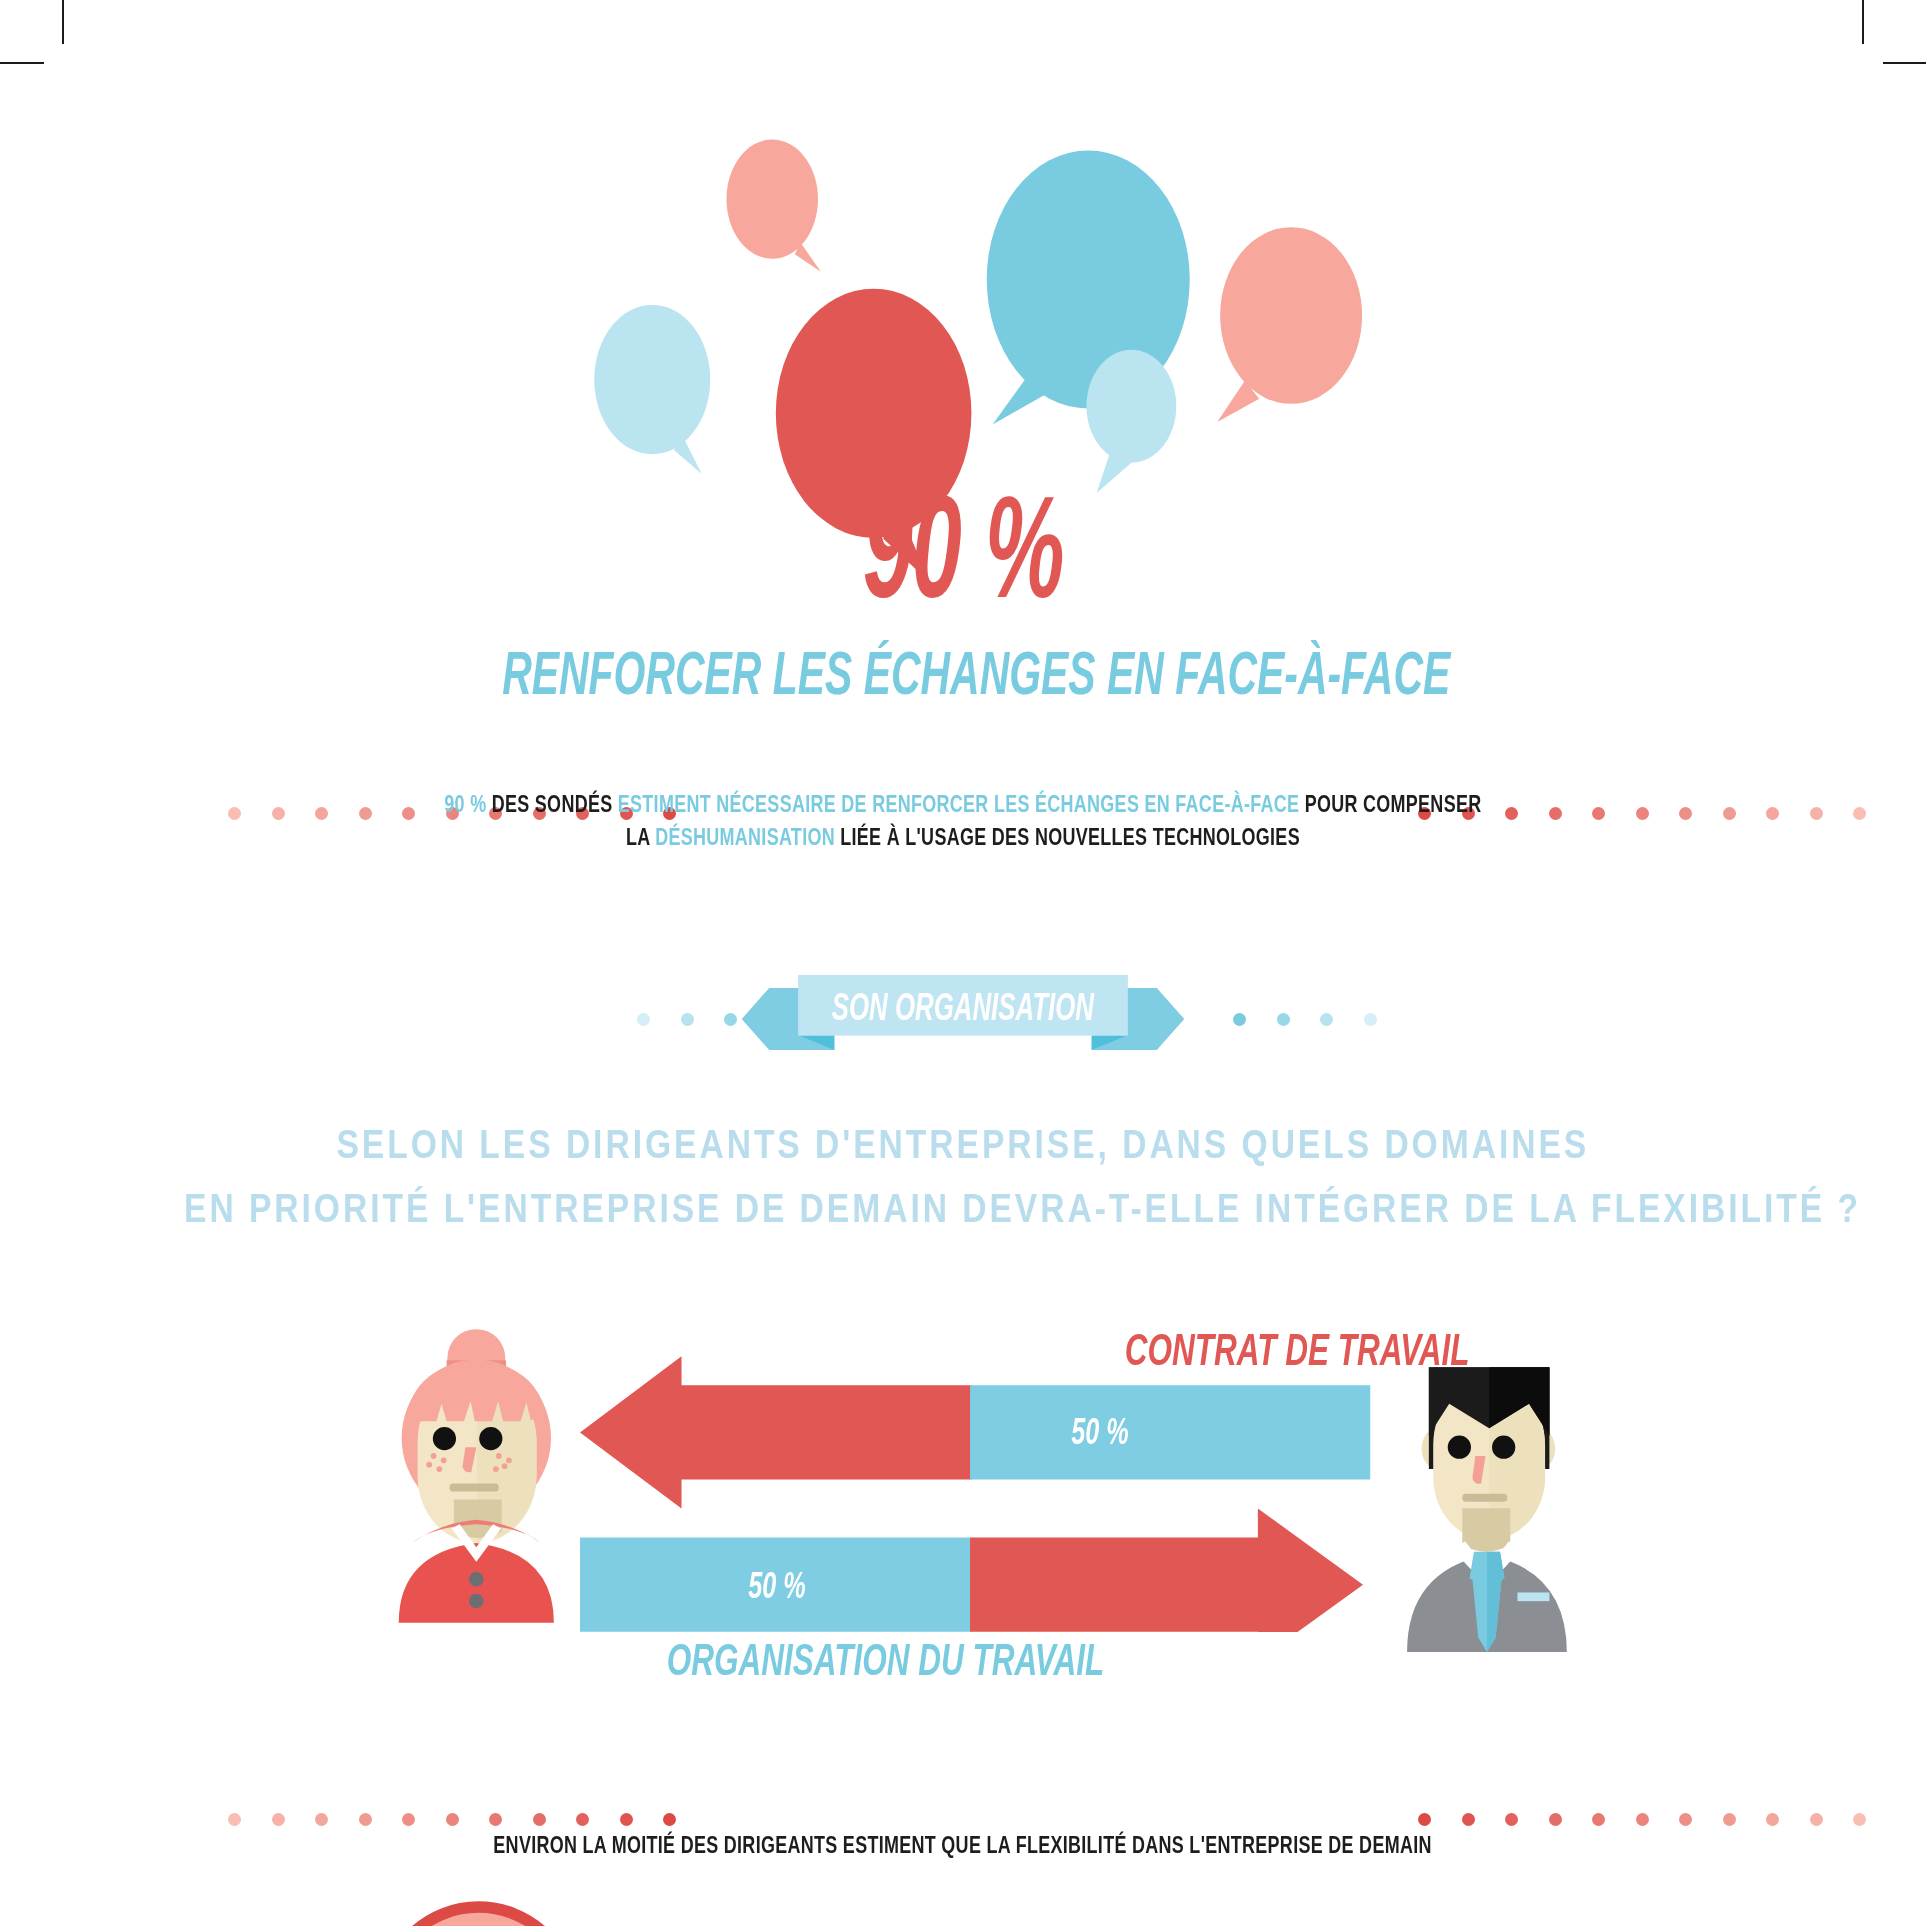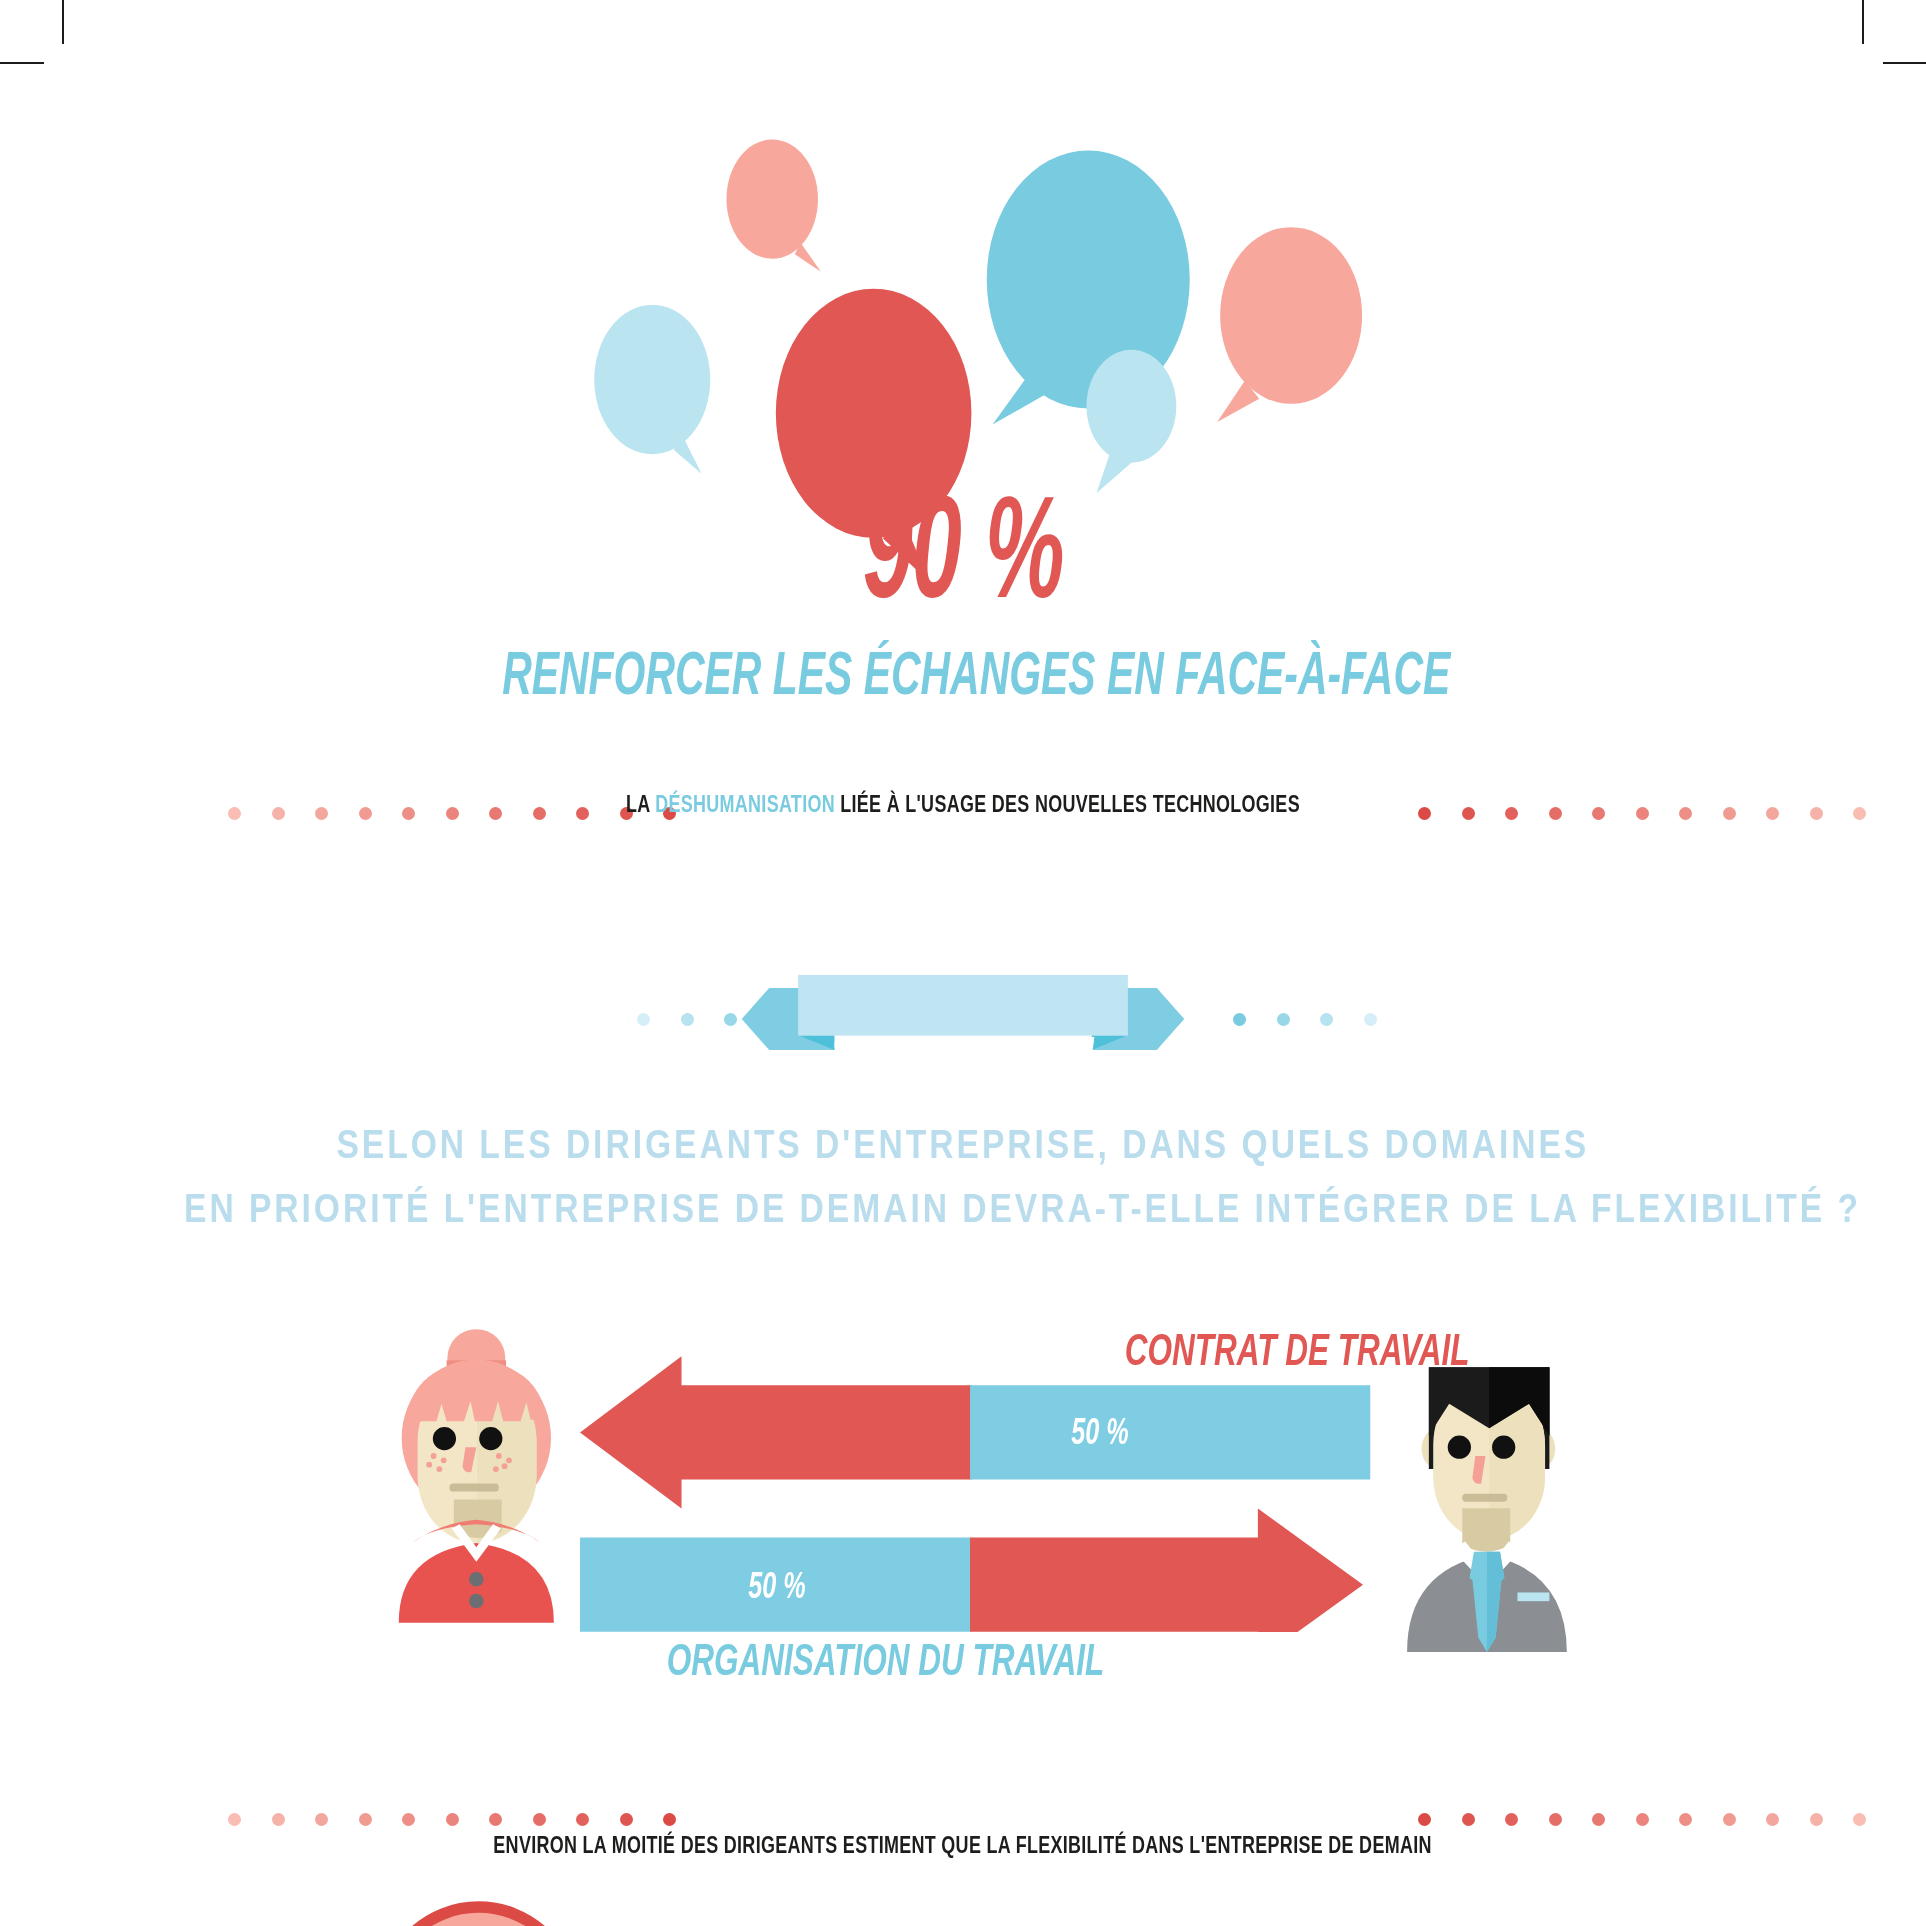--- a/index.html
+++ b/index.html
@@ -178,20 +178,21 @@
       <div class="dot" style="width: 13px; height: 13px; margin-right: 30.5px; background: rgb(232, 120, 114);"></div>
       <div class="dot" style="width: 13px; height: 13px; margin-right: 30.5px; background: rgb(235, 132, 125);"></div>
       <div class="dot" style="width: 13px; height: 13px; margin-right: 30.5px; background: rgb(237, 143, 135);"></div>
       <div class="dot" style="width: 13px; height: 13px; margin-right: 30.5px; background: rgb(240, 155, 146);"></div>
       <div class="dot" style="width: 13px; height: 13px; margin-right: 30.5px; background: rgb(243, 166, 157);"></div>
       <div class="dot" style="width: 13px; height: 13px; margin-right: 30.5px; background: rgb(246, 178, 168);"></div>
       <div class="dot" style="width: 13px; height: 13px; margin-right: 30.5px; background: rgb(249, 189, 179);"></div>
     </div>
 
   <div class="caption" style="top:788px;">
+    <span class="line"><span class="ln-inner" id="hc1"><span class="hl">90 % </span><span>DES SONDÉS </span><span class="hl">ESTIMENT NÉCESSAIRE DE RENFORCER LES ÉCHANGES EN FACE-À-FACE </span><span>POUR COMPENSER</span></span></span>
     <span class="line"><span class="ln-inner" id="hc2"><span>LA </span><span class="hl">DÉSHUMANISATION </span><span>LIÉE À L'USAGE DES NOUVELLES TECHNOLOGIES</span></span></span>
   </div>
 
   <div class="dotrow" id="dots-ban-left" style="left:637px;top:1013px;">
       <div class="dot" style="width: 13px; height: 13px; margin-right: 30.5px; background: rgb(214, 238, 247);"></div>
       <div class="dot" style="width: 13px; height: 13px; margin-right: 30.5px; background: rgb(183, 226, 239);"></div>
       <div class="dot" style="width: 13px; height: 13px; margin-right: 30.5px; background: rgb(152, 215, 232);"></div>
       <div class="dot" style="width: 13px; height: 13px; margin-right: 30.5px; background: rgb(121, 203, 224);"></div>
     </div>
   <div class="dotrow" id="dots-ban-right" style="left:1233px;top:1013px;">
@@ -206,21 +207,21 @@
 
       <path d="M0 65 L38 22 L128 22 L128 108 L38 108 Z" fill="#7ecde2"></path>
 
       <path d="M612 65 L574 22 L484 22 L484 108 L574 108 Z" fill="#7ecde2"></path>
 
       <path d="M80 88 L128 88 L128 108 Z" fill="#4fc0da"></path>
       <path d="M532 88 L484 88 L484 108 Z" fill="#4fc0da"></path>
 
       <rect x="78" y="4" width="456" height="84" fill="#bfe5f2"></rect>
     </svg>
-    <div class="rib-label" style="top:16px;margin-top:44px;">
+    <div class="rib-label" style="top:16px;">
       <span>SON ORGANISATION</span>
     </div>
   </div>
 
   <div class="question" style="top:1113px;">
     <span class="qline"><span class="q-inner">SELON LES DIRIGEANTS D'ENTREPRISE, DANS QUELS DOMAINES</span></span>
     <span class="qline"><span class="q-inner">EN PRIORITÉ L'ENTREPRISE DE DEMAIN DEVRA-T-ELLE INTÉGRER DE LA FLEXIBILITÉ ?</span></span>
   </div>
 
   <div class="avatar" style="left:377px;top:1318px;">

